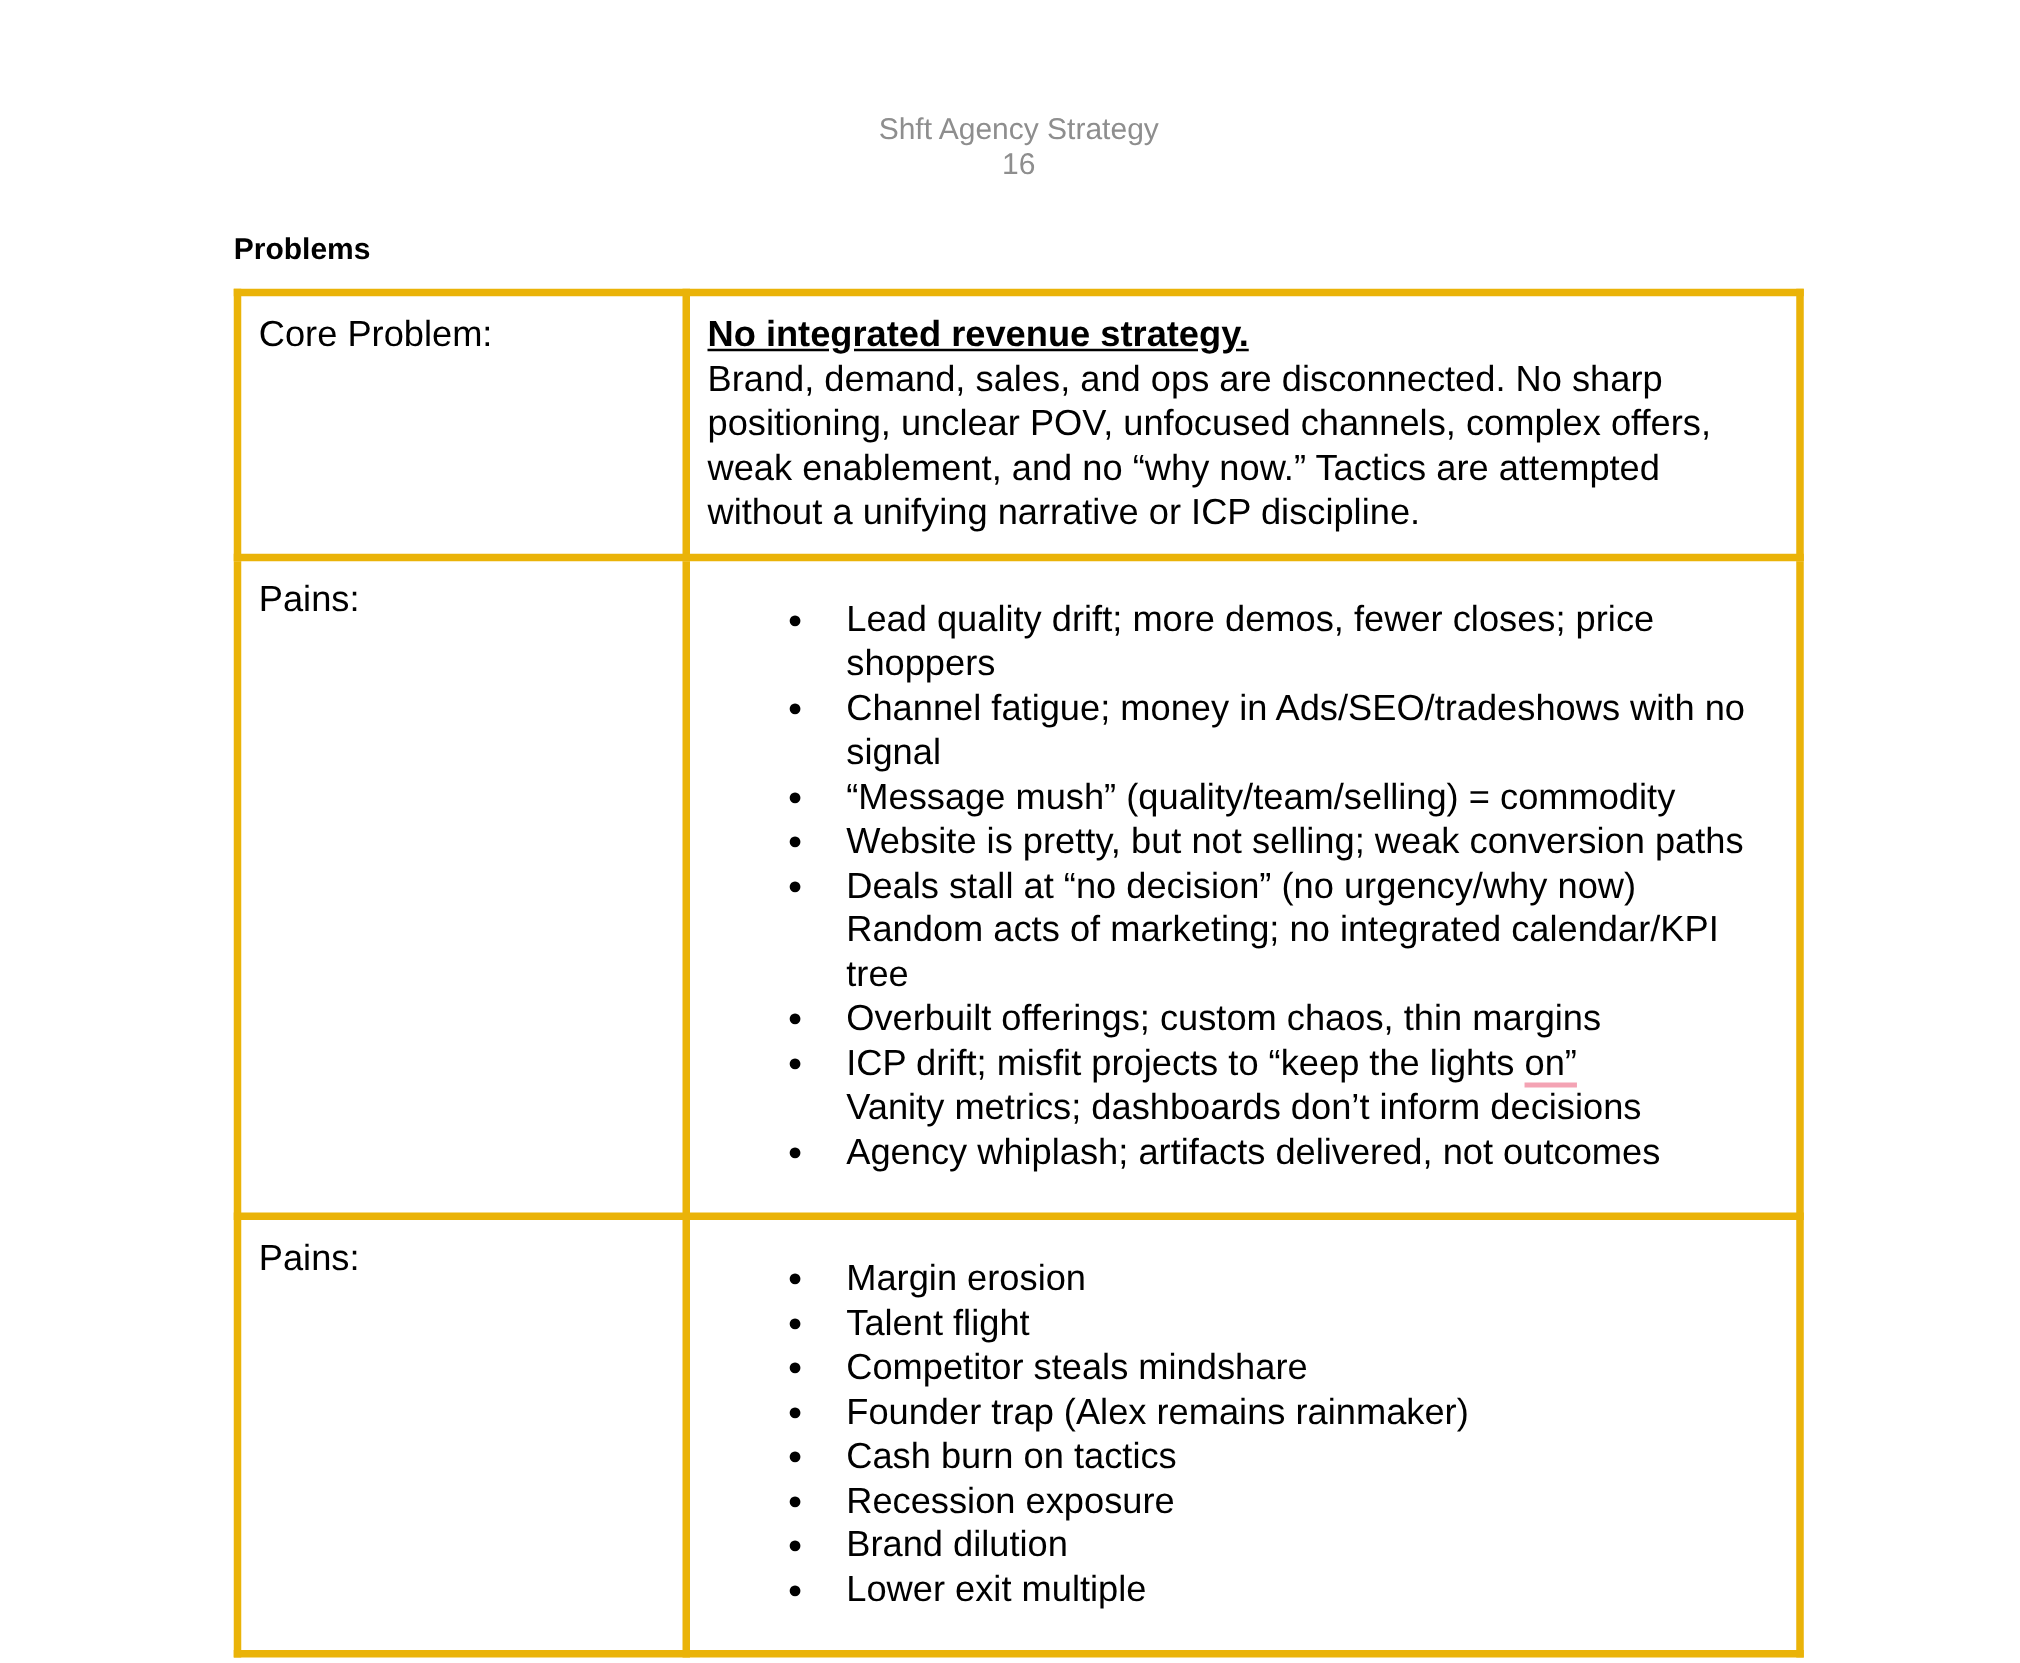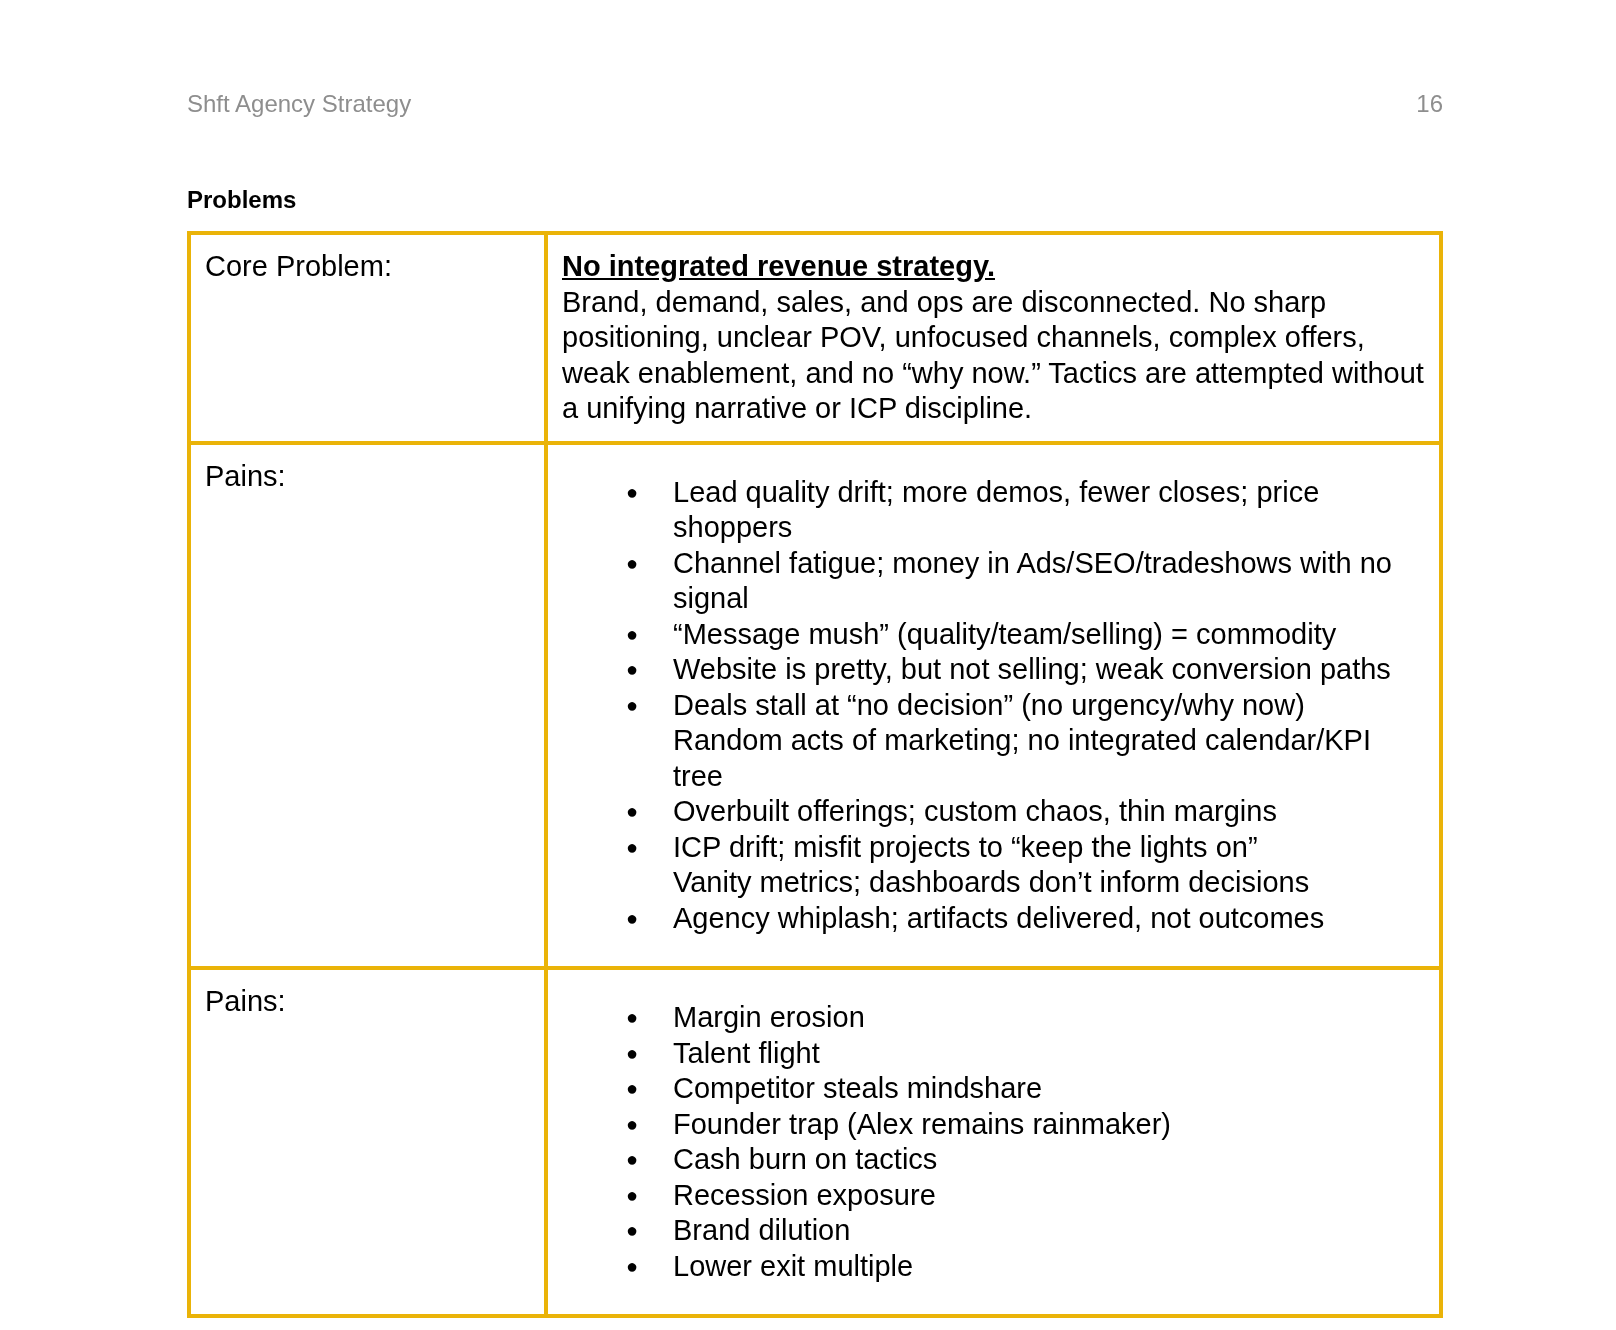--- a/index.html
+++ b/index.html
@@ -3,47 +3,47 @@
 <meta charset="utf-8">
 <style>
   html, body { margin: 0; padding: 0; background: #ffffff; }
   body {
     width: 1616px; height: 1330px; overflow: hidden; position: relative;
     font-family: "Liberation Sans", "DejaVu Sans", sans-serif; color: #000;
   }
   .page-header {
     position: absolute; left: 187px; top: 90px; width: 1256px;
     display: flex; justify-content: space-between; align-items: center;
-    font-size: 24px; color: #8e8e8e;
+    font-size: 24px; color: #8e8e8e; flex-direction: column;
   }
   .section-title {
     position: absolute; left: 187px; top: 186px;
     font-size: 24px; font-weight: bold; margin: 0; color: #000;
   }
   table.problems {
     position: absolute; left: 187px; top: 231px; width: 1256px;
     border-collapse: collapse; table-layout: fixed;
     font-size: 29px; line-height: 35.5px;
   }
   table.problems td {
-    border: 4px solid #eab308; vertical-align: top;
+    border: 6px solid #eab308; vertical-align: top;
     padding: 14px 14px 14px 14px;
   }
   td.label-cell { width: 325px; }
   .bold-line { font-weight: bold; text-decoration: underline; }
   ul.bullets { margin: 16px; padding: 0; list-style: none; }
   ul.bullets li {
     position: relative; padding-left: 95px;
   }
   ul.bullets li::before {
     content: "\25CF"; position: absolute; left: 48px; top: 0;
     font-size: 20px;
   }
   .squiggle {
-    text-decoration-color: #f4a3b4;
+    text-decoration: underline; text-decoration-color: #f4a3b4;
     text-decoration-thickness: 4px; text-underline-offset: 6px; text-align: right;
   }
 </style>
 </head>
 <body>
 
 <div class="page-header">
   <span>Shft Agency Strategy</span>
   <span>16</span>
 </div>

